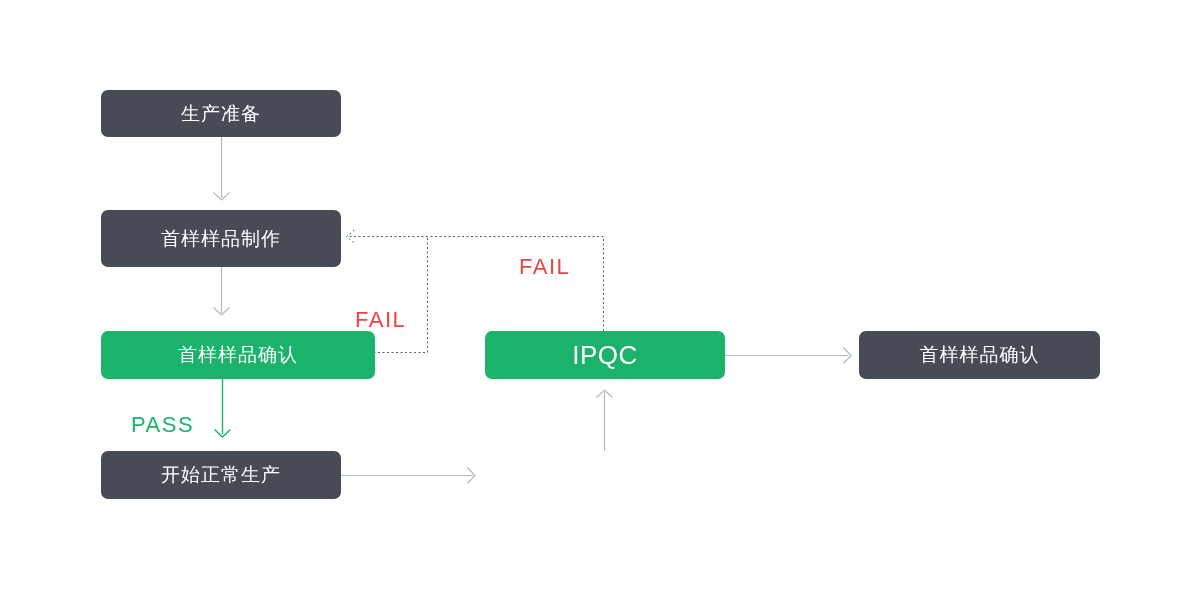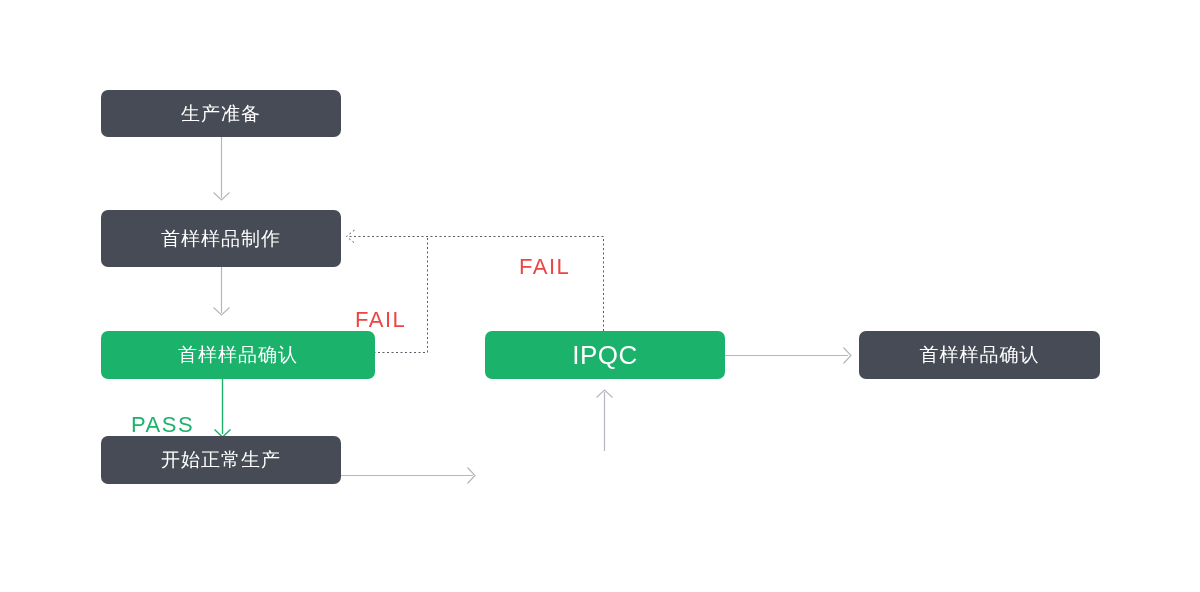--- a/index.html
+++ b/index.html
@@ -90,21 +90,21 @@
   </div>
 
   <div class="node dark" style="left:101px; top:210px; width:240px; height:57px;">
     <span>首样样品制作</span>
   </div>
 
   <div class="node green" style="left:101px; top:331px; width:274px; height:48px;">
     <span>首样样品确认</span>
   </div>
 
-  <div class="node dark" style="left:101px; top:436px; width:240px; height:48px;">
+  <div class="node dark" style="left:101px; top:451px; width:240px; height:48px;">
     <span>开始正常生产</span>
   </div>
 
 
   <div class="node green latin" style="left:485px; top:331px; width:240px; height:48px;">
     <span>IPQC</span>
   </div>
 
   <div class="node dark" style="left:859px; top:331px; width:241px; height:48px;">
     <span>首样样品确认</span>

